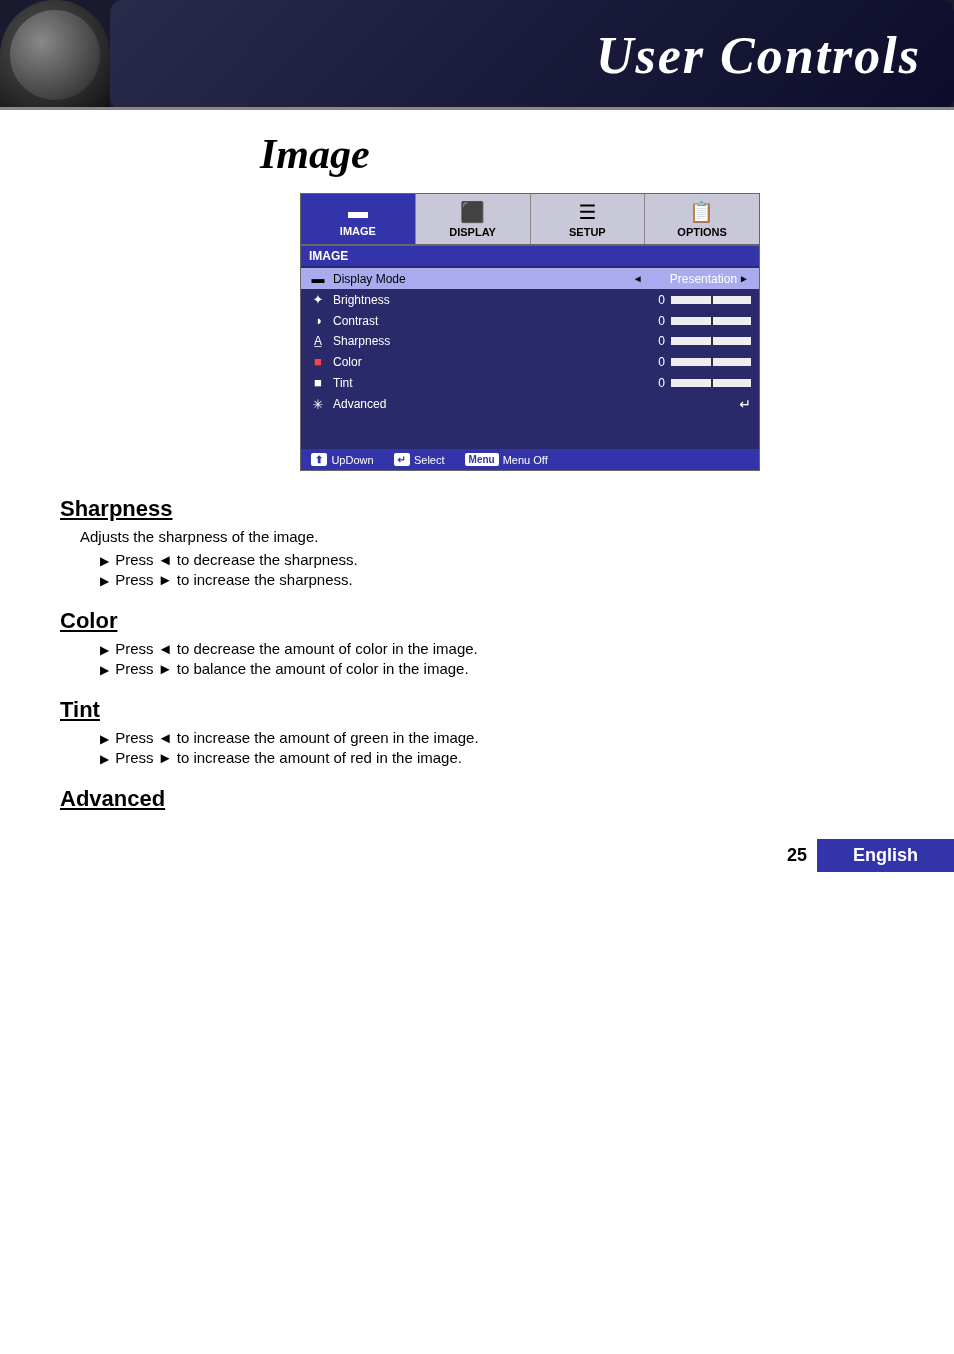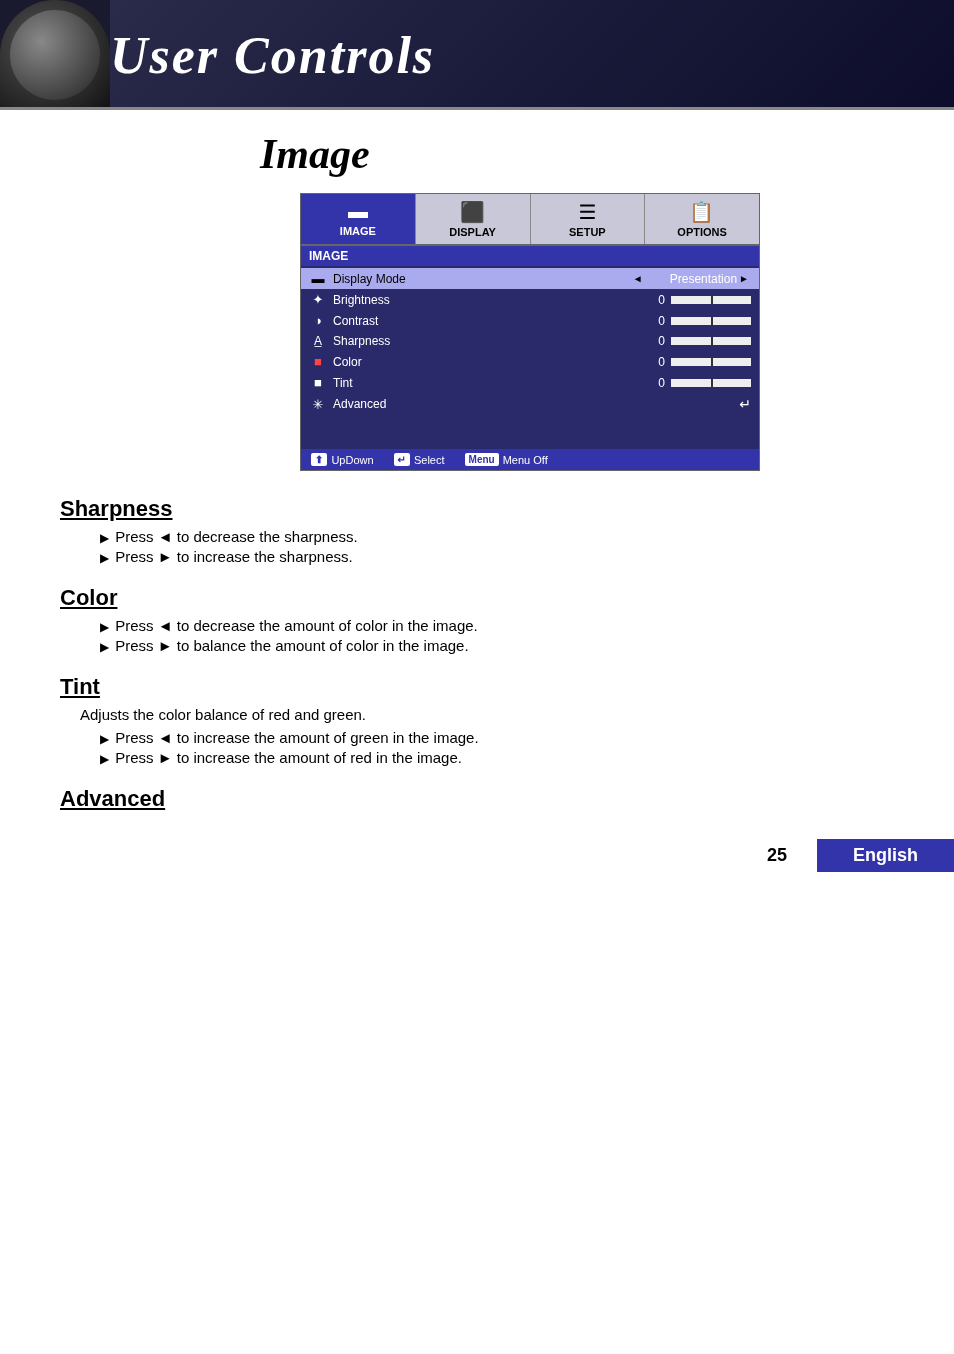--- a/index.html
+++ b/index.html
@@ -34,22 +34,23 @@
       width: 90px;
       height: 90px;
       background: radial-gradient(circle at 35% 35%, #888, #222);
       border-radius: 50%;
     }
     .header-title-area {
       flex: 1;
       background: linear-gradient(135deg, #2a2a4a 0%, #1a1a3a 50%, #0d0d2b 100%);
       display: flex;
       align-items: center;
-      justify-content: flex-start;
+      justify-content: flex-end;
       padding-right: 33px;
+      border-radius: 13px;
     }
     .header-title {
       font-family: 'Times New Roman', serif;
       font-size: 52px;
       font-style: italic;
       font-weight: bold;
       color: #fff;
       letter-spacing: 2px;
     }
     .header-divider {
@@ -247,21 +248,20 @@
     }
     .bullet-text { flex: 1; }
 
     
     .page-footer {
       position: absolute;
       bottom: 0;
       right: 0;
       display: flex;
       align-items: center;
-      gap: 20px;
     }
     .footer-number {
       background: #fff;
       font-size: 18px;
       font-weight: bold;
       color: #000;
       padding: 4px 10px;
     }
     .footer-lang {
       background: #3333aa;
@@ -400,20 +400,21 @@
         <span class="menu-bottom-icon">Menu</span>
         <span>Menu Off</span>
       </div>
     </div>
 
   </div>
 
   <div id="sections-container">
       <div class="content-section">
         <div class="content-heading">Sharpness</div>
+        <div class="content-intro">Adjusts the sharpness of the image.</div>
         <div class="bullet-item">
           <span class="bullet-arrow">▶</span>
           <span class="bullet-text">Press ◄ to decrease the sharpness.</span>
         </div>
         <div class="bullet-item">
           <span class="bullet-arrow">▶</span>
           <span class="bullet-text">Press ► to increase the sharpness.</span>
         </div>
       </div>
       <div class="content-section">
@@ -422,21 +423,20 @@
           <span class="bullet-arrow">▶</span>
           <span class="bullet-text">Press ◄ to decrease the amount of color in the image.</span>
         </div>
         <div class="bullet-item">
           <span class="bullet-arrow">▶</span>
           <span class="bullet-text">Press ► to balance the amount of color in the image.</span>
         </div>
       </div>
       <div class="content-section">
         <div class="content-heading">Tint</div>
-        <div class="content-intro">Adjusts the color balance of red and green.</div>
         <div class="bullet-item">
           <span class="bullet-arrow">▶</span>
           <span class="bullet-text">Press ◄ to increase the amount of green in the image.</span>
         </div>
         <div class="bullet-item">
           <span class="bullet-arrow">▶</span>
           <span class="bullet-text">Press ► to increase the amount of red in the image.</span>
         </div>
       </div>
       <div class="content-section">

